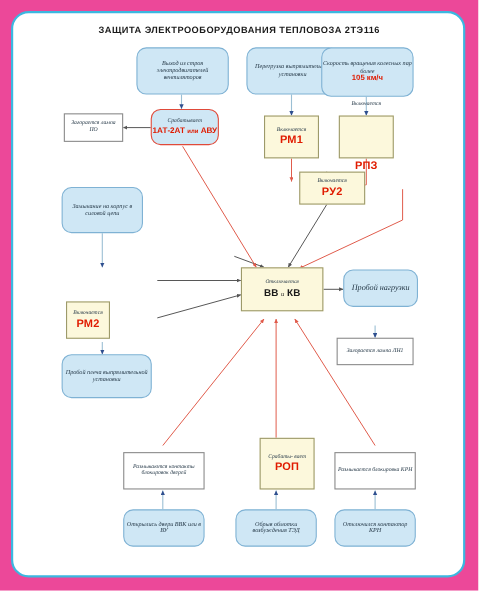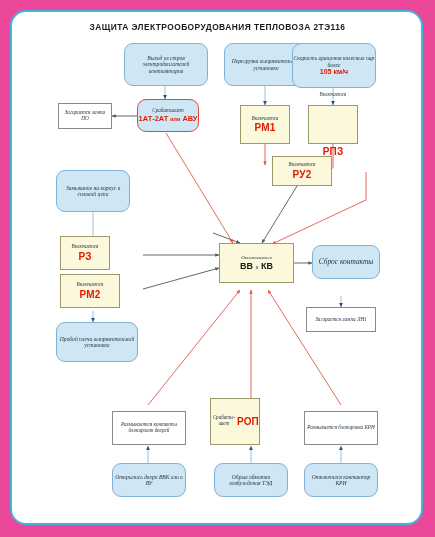--- a/index.html
+++ b/index.html
@@ -156,52 +156,48 @@
 
   <div class="node yellow" style="left:272px;top:156px;width:60px;height:30px;flex-direction:column;">
     <span class="lbl">Включается</span>
     <span class="val">РУ2</span>
   </div>
 
   <div class="node blue" style="left:56px;top:170px;width:74px;height:42px;">
     <span class="t">Замыкание на корпус в силовой цепи</span>
   </div>
 
-  <div class="node yellow" style="left:60px;top:236px;width:50px;height:34px;flex-direction:column;">
-    <span class="lbl">Включается</span>
-    <span class="val">РЗ</span>
-  </div>
-
-  <div class="node yellow" style="left:60px;top:274px;width:60px;height:34px;flex-direction:column;">
+
+  <div class="node yellow" style="left:60px;top:274px;width:40px;height:34px;flex-direction:column;">
     <span class="lbl">Включается</span>
     <span class="val">РМ2</span>
   </div>
 
   <div class="node blue" style="left:56px;top:322px;width:82px;height:40px;">
     <span class="t">Пробой плеча выпрямительной установки</span>
   </div>
 
   <div class="node hub" style="left:219px;top:243px;width:75px;height:40px;flex-direction:column;">
     <span class="lbl">Отключается</span>
     <span class="val"><span>ВВ</span> <span class="small">и</span> <span>КВ</span></span>
   </div>
 
   <div class="node sbros" style="left:312px;top:245px;width:68px;height:34px;">
-    <span class="t">Сброс контакты</span>
+    <span class="t">Пробой нагрузки</span>
   </div>
 
   <div class="node white" style="left:306px;top:307px;width:70px;height:25px;">
     <span class="t">Загорается лампа ЛН1</span>
   </div>
 
   <div class="node white" style="left:112px;top:411px;width:74px;height:34px;">
     <span class="t">Размыкаются контакты блокировок дверей</span>
   </div>
 
-  <div class="node yellow" style="left:210px;top:398px;width:50px;height:47px;">
+  <div class="node yellow" style="left:236px;top:398px;width:50px;height:47px;flex-direction:column;">
     <span class="lbl">Срабаты- вает</span>
     <span class="val">РОП</span>
   </div>
 
   <div class="node white" style="left:304px;top:411px;width:74px;height:34px;">
     <span class="t">Размыкается блокировка КРН</span>
   </div>
 
   <div class="node blue" style="left:112px;top:463px;width:74px;height:34px;">
     <span class="t">Открылись двери ВВК или в ВУ</span>

